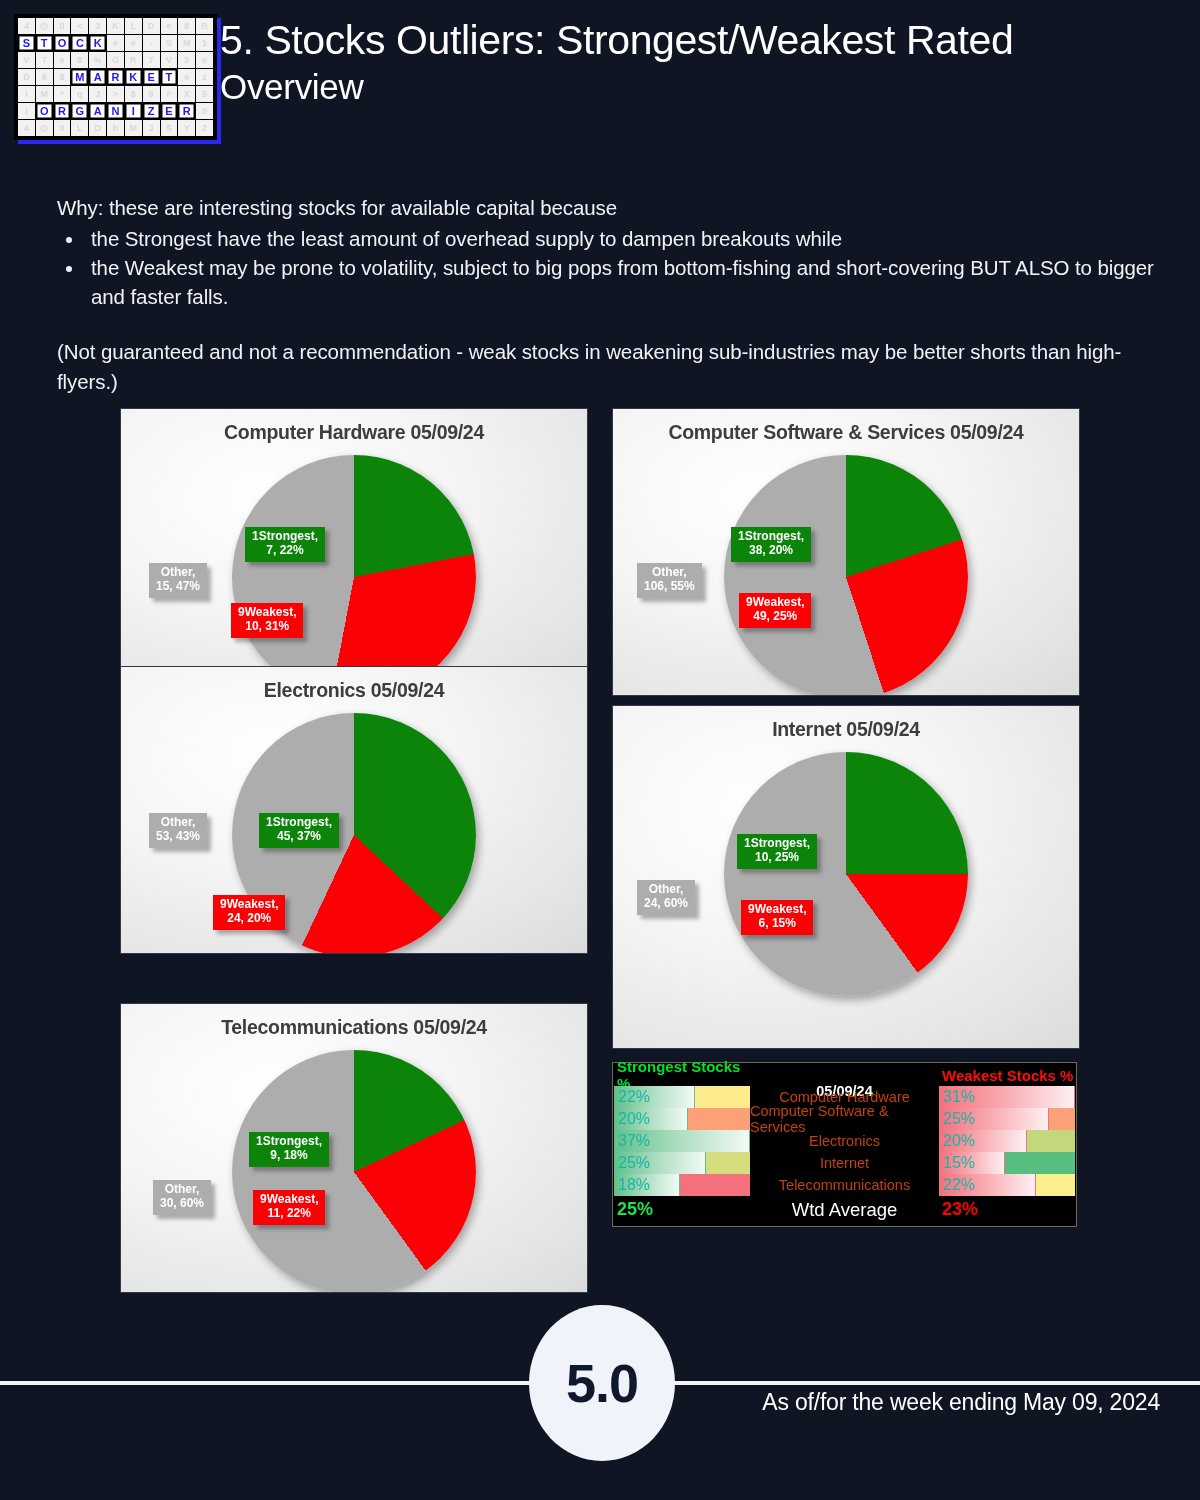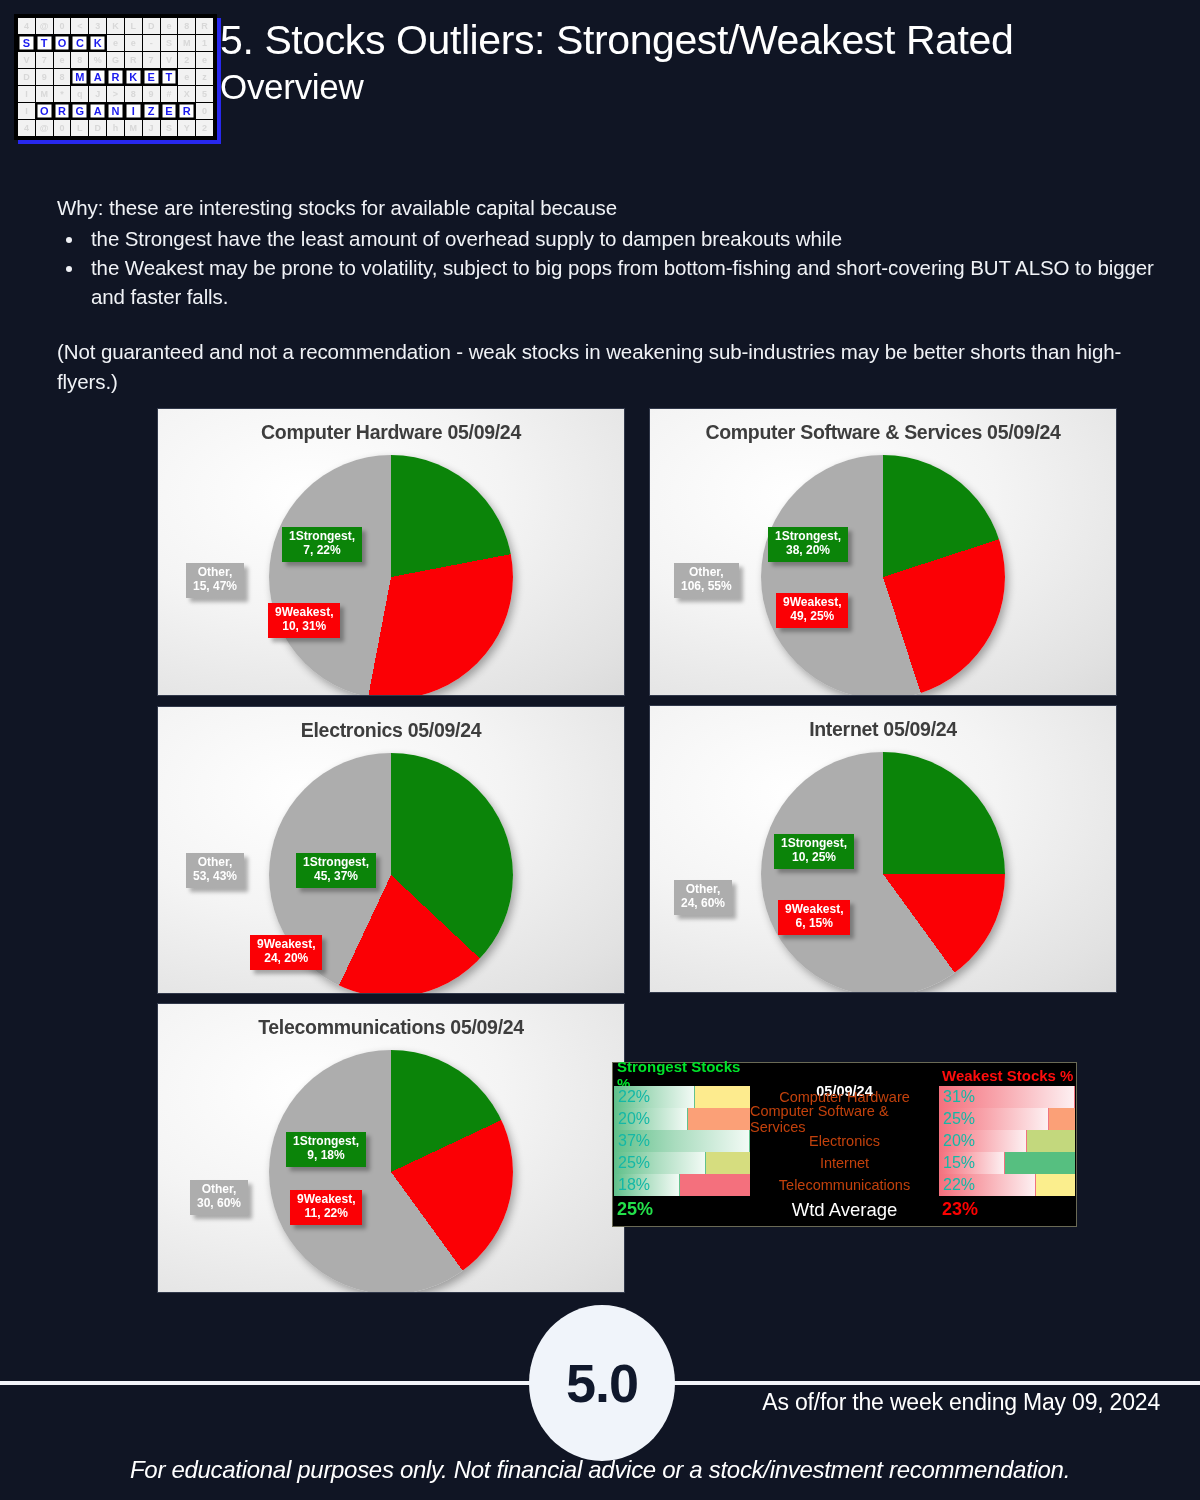--- a/index.html
+++ b/index.html
@@ -50,21 +50,20 @@
   .copy ul { margin: 2px 0 0 28px; }
   .copy li { font-size: 20.5px; line-height: 1.42; letter-spacing: -0.1px; padding-left: 6px; }
   .copy .note { margin-top: 26px; }
 
   
   .panel {
     position: absolute;
     background: radial-gradient(ellipse 120% 120% at 32% 30%, #ffffff 0%, #f4f4f4 35%, #e2e2e2 70%, #cfcfcf 100%);
     border: 1px solid #31384a;
     overflow: hidden;
-    margin-left: 37px;
   }
   .panel-title {
     position: absolute; top: 12px; left: 0; width: 100%;
     text-align: center; font-size: 19.5px; font-weight: bold;
     color: #3d3d3d; letter-spacing: -0.3px;
   }
   .pie-wrap { position: absolute; left: 50%; top: 46px; transform: translateX(-50%); }
   .pie {
     border-radius: 50%;
     box-shadow: 3px 4px 9px rgba(0,0,0,0.32);
@@ -262,39 +261,39 @@
         </div>
         <div class="plabel red" style="left: 126px; top: 184px;">
           <div>9Weakest,</div>
           <div>49, 25%</div>
         </div>
         <div class="plabel grey" style="left: 24px; top: 154px;">
           <div>Other,</div>
           <div>106, 55%</div>
         </div>
       </div>
-      <div class="panel" style="left: 120px; top: 706px; width: 468px; height: 288px;">
+      <div class="panel" style="left: 120px; top: 666px; width: 468px; height: 288px;">
         <div class="panel-title">Electronics 05/09/24</div>
         <div class="pie-wrap" style="width: 244px; height: 244px;">
           <div class="pie" style="width: 244px; height: 244px; background: conic-gradient(rgb(11, 132, 9) 0deg, rgb(11, 132, 9) 133.2deg, rgb(251, 0, 5) 133.2deg, rgb(251, 0, 5) 205.2deg, rgb(173, 173, 173) 205.2deg, rgb(173, 173, 173) 360deg);"></div>
         </div>
         <div class="plabel green" style="left: 138px; top: 146px;">
           <div>1Strongest,</div>
           <div>45, 37%</div>
         </div>
         <div class="plabel red" style="left: 92px; top: 228px;">
           <div>9Weakest,</div>
           <div>24, 20%</div>
         </div>
         <div class="plabel grey" style="left: 28px; top: 146px;">
           <div>Other,</div>
           <div>53, 43%</div>
         </div>
       </div>
-      <div class="panel" style="left: 612px; top: 705px; width: 468px; height: 288px;">
+      <div class="panel" style="left: 612px; top: 705px; width: 468px; height: 344px;">
         <div class="panel-title">Internet 05/09/24</div>
         <div class="pie-wrap" style="width: 244px; height: 244px;">
           <div class="pie" style="width: 244px; height: 244px; background: conic-gradient(rgb(11, 132, 9) 0deg, rgb(11, 132, 9) 90deg, rgb(251, 0, 5) 90deg, rgb(251, 0, 5) 144deg, rgb(173, 173, 173) 144deg, rgb(173, 173, 173) 360deg);"></div>
         </div>
         <div class="plabel green" style="left: 124px; top: 128px;">
           <div>1Strongest,</div>
           <div>10, 25%</div>
         </div>
         <div class="plabel red" style="left: 128px; top: 194px;">
           <div>9Weakest,</div>
@@ -435,15 +434,14 @@
         <div class="ftr-r">23%</div>
       </div>
     </div>
   </div>
 
   <div class="rule"></div>
   <div class="badge">
     <span>5.0</span>
   </div>
   <div class="asof">As of/for the week ending May 09, 2024</div>
-  <div class="disclaim">For educational purposes only. Not financial advice or a stock/investment recommendation.</div>
 
 </div>
 
 </body></html>

